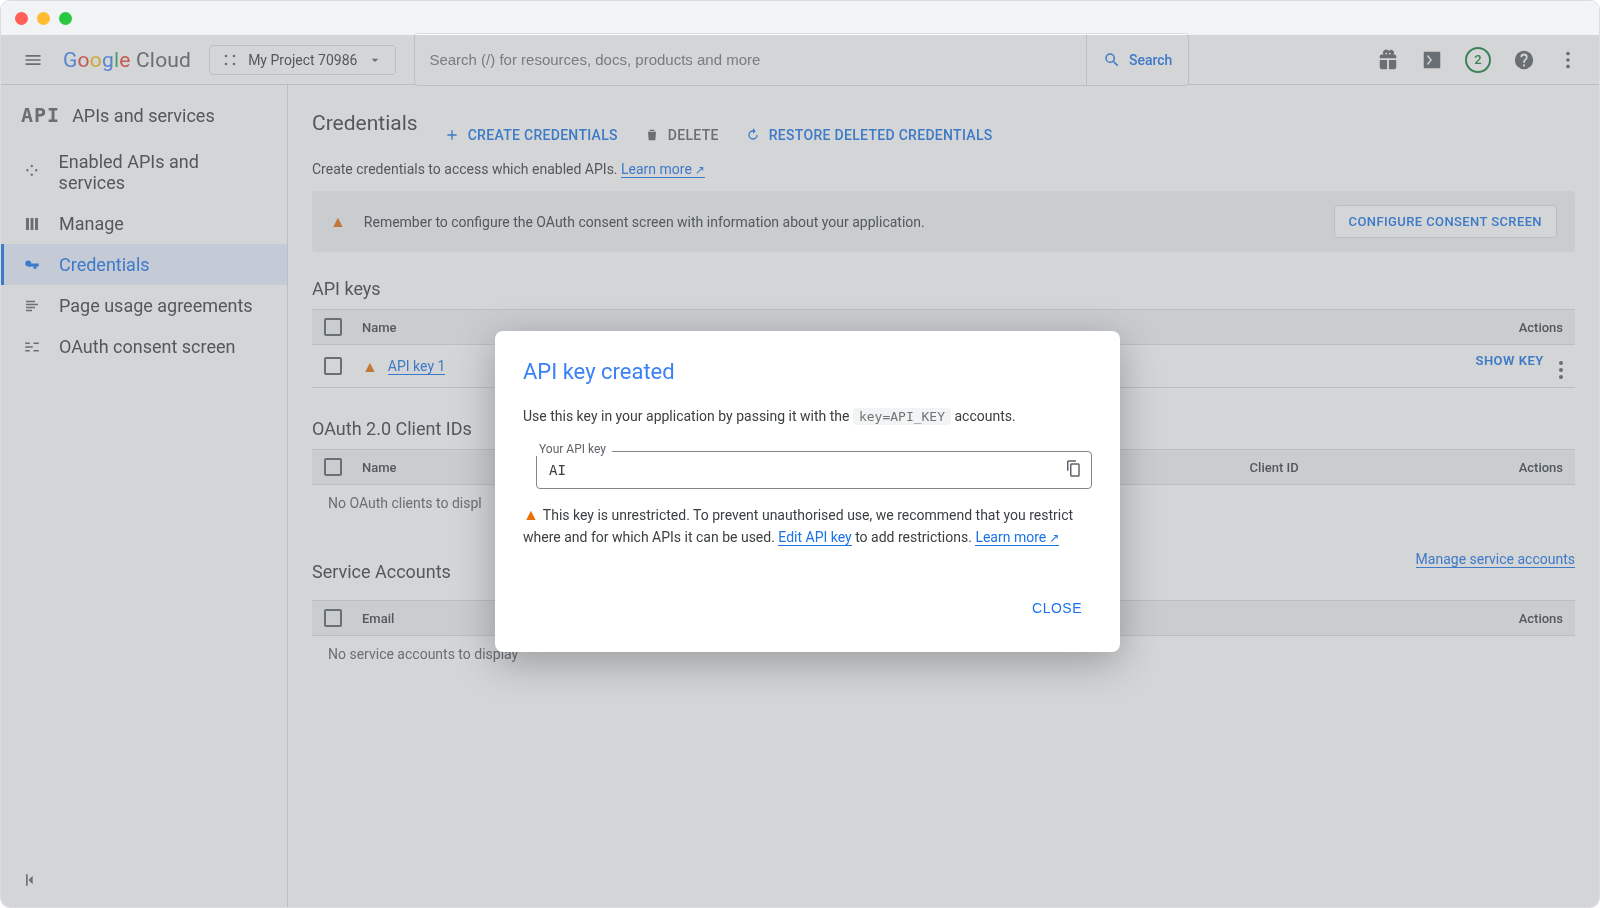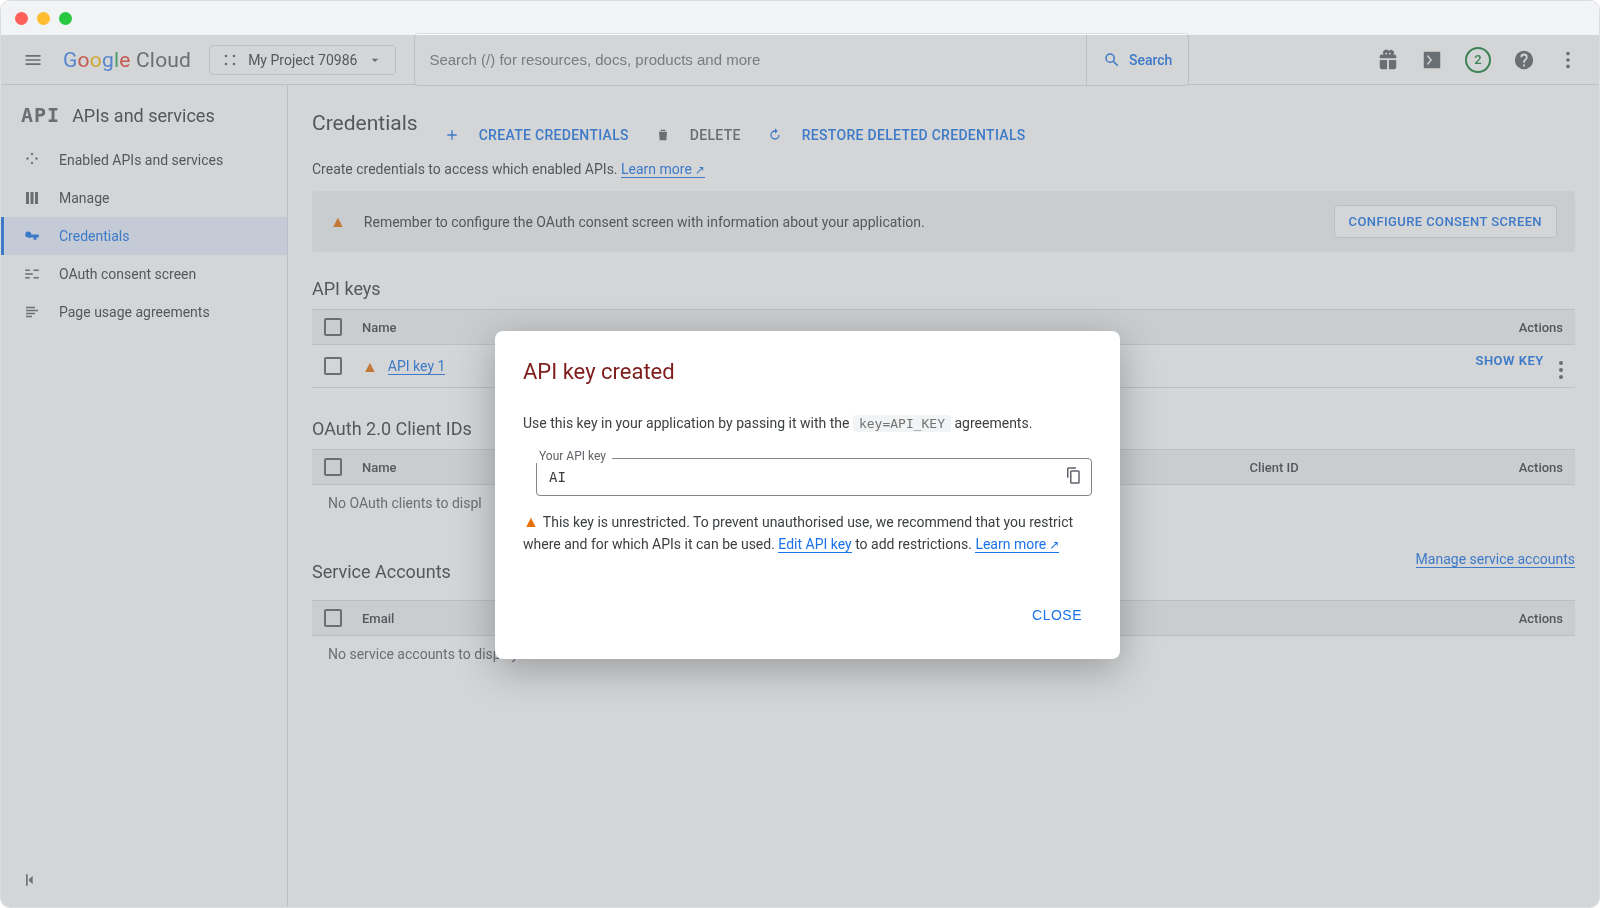--- a/index.html
+++ b/index.html
@@ -22,51 +22,51 @@
 .searchbar input { flex:1; border:none; outline:none; padding:0 14px; font-size:15px; color:#5f6368; background:transparent;}
 .searchbar .btn { display:flex; align-items:center; gap:8px; border-left:1px solid #dadce0; padding:0 16px; color:#1a73e8; font-weight:500; cursor:pointer;}
 .searchbar .btn svg{width:18px;height:18px;fill:#1a73e8;}
 .topbar-right { display:flex; align-items:center; gap:22px; margin-left:auto;}
 .topbar-right .ic{width:22px;height:22px;fill:#5f6368;cursor:pointer;}
 .badge-circle{width:26px;height:26px;border-radius:50%;border:2px solid #188038;color:#188038;display:flex;align-items:center;justify-content:center;font-size:13px;font-weight:500;}
 .body { display:flex; height: calc(100% - 50px);}
 .sidebar { width: 287px; border-right:1px solid #dadce0; display:flex; flex-direction:column; padding-top:8px; position:relative;}
 .sidebar-header { display:flex; align-items:center; gap:12px; padding:10px 20px 14px 20px; font-size:18px; color:#3c4043;}
 .sidebar-header .apimark{font-family:monospace;font-weight:700;letter-spacing:1px;color:#5f6368;font-size:20px;}
-.nav-item { display:flex; align-items:center; gap:18px; padding:10px 22px; color:#3c4043; cursor:pointer; font-size:14px;}
+.nav-item { display:flex; align-items:center; gap:18px; padding:10px 22px; color:#3c4043; cursor:pointer; font-size:18px;}
 .nav-item .ni{width:18px;height:18px;fill:#5f6368;display:flex;align-items:center;justify-content:center;}
 .nav-item.active{background:#e8f0fe;color:#1a73e8;border-left:3px solid #1a73e8;padding-left:19px;}
 .nav-item.active .ni{fill:#1a73e8;}
 .collapse-btn{position:absolute;bottom:14px;left:20px;cursor:pointer;}
 .collapse-btn svg{width:20px;height:20px;fill:#5f6368;}
 .main { flex:1; padding: 0 0 0 0; overflow:auto;}
 .page-header{display:flex;align-items:center;gap:26px;padding:18px 24px;}
 .page-title{font-size:21px;color:#3c4043;}
-.action-btn{display:flex;align-items:center;gap:19px;color:#1a73e8;font-weight:500;font-size:14px;letter-spacing:.3px;cursor:pointer;margin-top:24px;}
+.action-btn{display:flex;align-items:center;gap:8px;color:#1a73e8;font-weight:500;font-size:14px;letter-spacing:.3px;cursor:pointer;margin-top:24px;}
 .action-btn.muted{color:#5f6368;}
 .action-btn svg{width:16px;height:16px;fill:currentColor;}
 .content{padding:0 24px 24px 24px;}
 .helper{font-size:14px;color:#3c4043;margin-bottom:14px;}
 .link{color:#1a73e8;cursor:pointer;}
 .ext::after{content:" ↗";font-size:12px;}
 .banner{background:#f1f3f4;border-radius:4px;padding:14px 18px;display:flex;align-items:center;gap:18px;margin-bottom:26px;}
 .warn-tri{color:#e8710a;font-size:16px;}
 .banner-btn{margin-left:auto;border:1px solid #dadce0;border-radius:4px;padding:8px 14px;color:#1a73e8;font-weight:500;font-size:13px;letter-spacing:.4px;background:#fff;cursor:pointer;}
 .section-title{font-size:18px;color:#3c4043;margin:10px 0;}
 .tbl-head{display:flex;align-items:center;background:#f1f3f4;padding:8px 12px;font-size:13px;font-weight:500;color:#3c4043;border-top:1px solid #dadce0;}
 .tbl-row{display:flex;align-items:center;padding:8px 12px;font-size:14px;border-top:1px solid #dadce0;border-bottom:1px solid #dadce0;}
 .chk{width:18px;height:18px;border:2px solid #5f6368;border-radius:2px;margin-right:20px;cursor:pointer;}
 .cell-right{margin-left:auto;font-size:13px;font-weight:500;color:#3c4043;}
 .show-key{color:#1a73e8;font-weight:600;letter-spacing:.5px;margin-right:12px;cursor:pointer;}
 .kebab{width:4px;height:18px;display:inline-flex;flex-direction:column;justify-content:space-between;cursor:pointer;}
 .kebab span{width:4px;height:4px;border-radius:50%;background:#5f6368;}
 .empty{padding:10px 16px;color:#5f6368;font-size:14px;}
 .manage-link{float:right;color:#1a73e8;border-bottom:1px solid #1a73e8;font-size:14px;cursor:pointer;}
 .dialog{position:absolute;z-index:10;left:494px;top:296px;width:625px;background:#fff;border-radius:8px;box-shadow:0 10px 40px rgba(0,0,0,.28);padding:28px;}
-.dialog h2{font-size:22px;font-weight:400;color:#7f1d1d;margin-bottom:29px;}
+.dialog h2{font-size:22px;font-weight:400;color:#3b82f6;margin-bottom:22px;}
 .dialog p{font-size:14px;color:#3c4043;line-height:1.5;}
 .code{font-family:Menlo,Consolas,monospace;background:#f1f3f4;padding:1px 6px;border-radius:3px;color:#737373;font-size:13px;}
 .field-wrap{position:relative;margin:24px 0 14px 0;padding-left:13px;}
 .field-label{position:absolute;top:-9px;left:10px;background:#fff;padding:0 6px;font-size:12px;color:#5f6368;}
 .field{border:1px solid #80868b;border-radius:4px;padding:10px 42px 10px 12px;font-family:Menlo,Consolas,monospace;font-size:14px;color:#3c4043;}
 .copy-btn{position:absolute;right:10px;top:50%;transform:translateY(-50%);cursor:pointer;}
 .copy-btn svg{width:18px;height:18px;fill:#5f6368;}
 .warn-note{font-size:14px;color:#3c4043;line-height:1.55;}
 .warn-note .warn-tri{margin-right:4px;}
 .dialog-footer{display:flex;justify-content:flex-end;margin-top:44px;}
@@ -160,32 +160,32 @@
           <span class="ni">
               <svg viewBox="0 0 24 24">
                 <path d="M7 14a4 4 0 114-4h10v4h-3v3h-4v-3h-3a4 4 0 01-4 0z"></path>
               </svg>
             </span>
           <span>Credentials</span>
         </div>
         <div class="nav-item">
           <span class="ni">
               <svg viewBox="0 0 24 24">
+                <path d="M4 5h12v2H4zM4 9h16v2H4zM4 13h12v2H4zM4 17h8v2H4z"></path>
+              </svg>
+            </span>
+          <span>Page usage agreements</span>
+        </div>
+        <div class="nav-item">
+          <span class="ni">
+              <svg viewBox="0 0 24 24">
                 <path d="M3 6h6v2H3zM3 11h10v2H3zM3 16h6v2H3zM14 6h7v2h-7zM14 16h7v2h-7z"></path>
               </svg>
             </span>
           <span>OAuth consent screen</span>
-        </div>
-        <div class="nav-item">
-          <span class="ni">
-              <svg viewBox="0 0 24 24">
-                <path d="M4 5h12v2H4zM4 9h16v2H4zM4 13h12v2H4zM4 17h8v2H4z"></path>
-              </svg>
-            </span>
-          <span>Page usage agreements</span>
         </div>
         <div class="collapse-btn">
           <svg viewBox="0 0 24 24">
               <path d="M14 7l-5 5 5 5V7zM6 5h2v14H6z"></path>
             </svg>
         </div>
       </div>
 
       <div class="main">
         <div class="page-header">
@@ -261,21 +261,21 @@
             <div class="cell-right">Actions</div>
           </div>
           <div class="empty" style="border-top:1px solid #dadce0;">No service accounts to display</div>
         </div>
       </div>
     </div>
 
     <div class="dialog">
       <h2>API key created</h2>
       <p>
-        <span>Use this key in your application by passing it with the </span><span class="code">key=API_KEY</span><span> agreements.</span>
+        <span>Use this key in your application by passing it with the </span><span class="code">key=API_KEY</span><span> accounts.</span>
       </p>
       <div class="field-wrap">
         <div class="field-label">Your API key</div>
         <div class="field">AI</div>
         <div class="copy-btn">
           <svg viewBox="0 0 24 24">
               <path d="M16 1H6a2 2 0 00-2 2v12h2V3h10V1zm3 4H10a2 2 0 00-2 2v14a2 2 0 002 2h9a2 2 0 002-2V7a2 2 0 00-2-2zm0 16H10V7h9v14z"></path>
             </svg>
         </div>
       </div>

